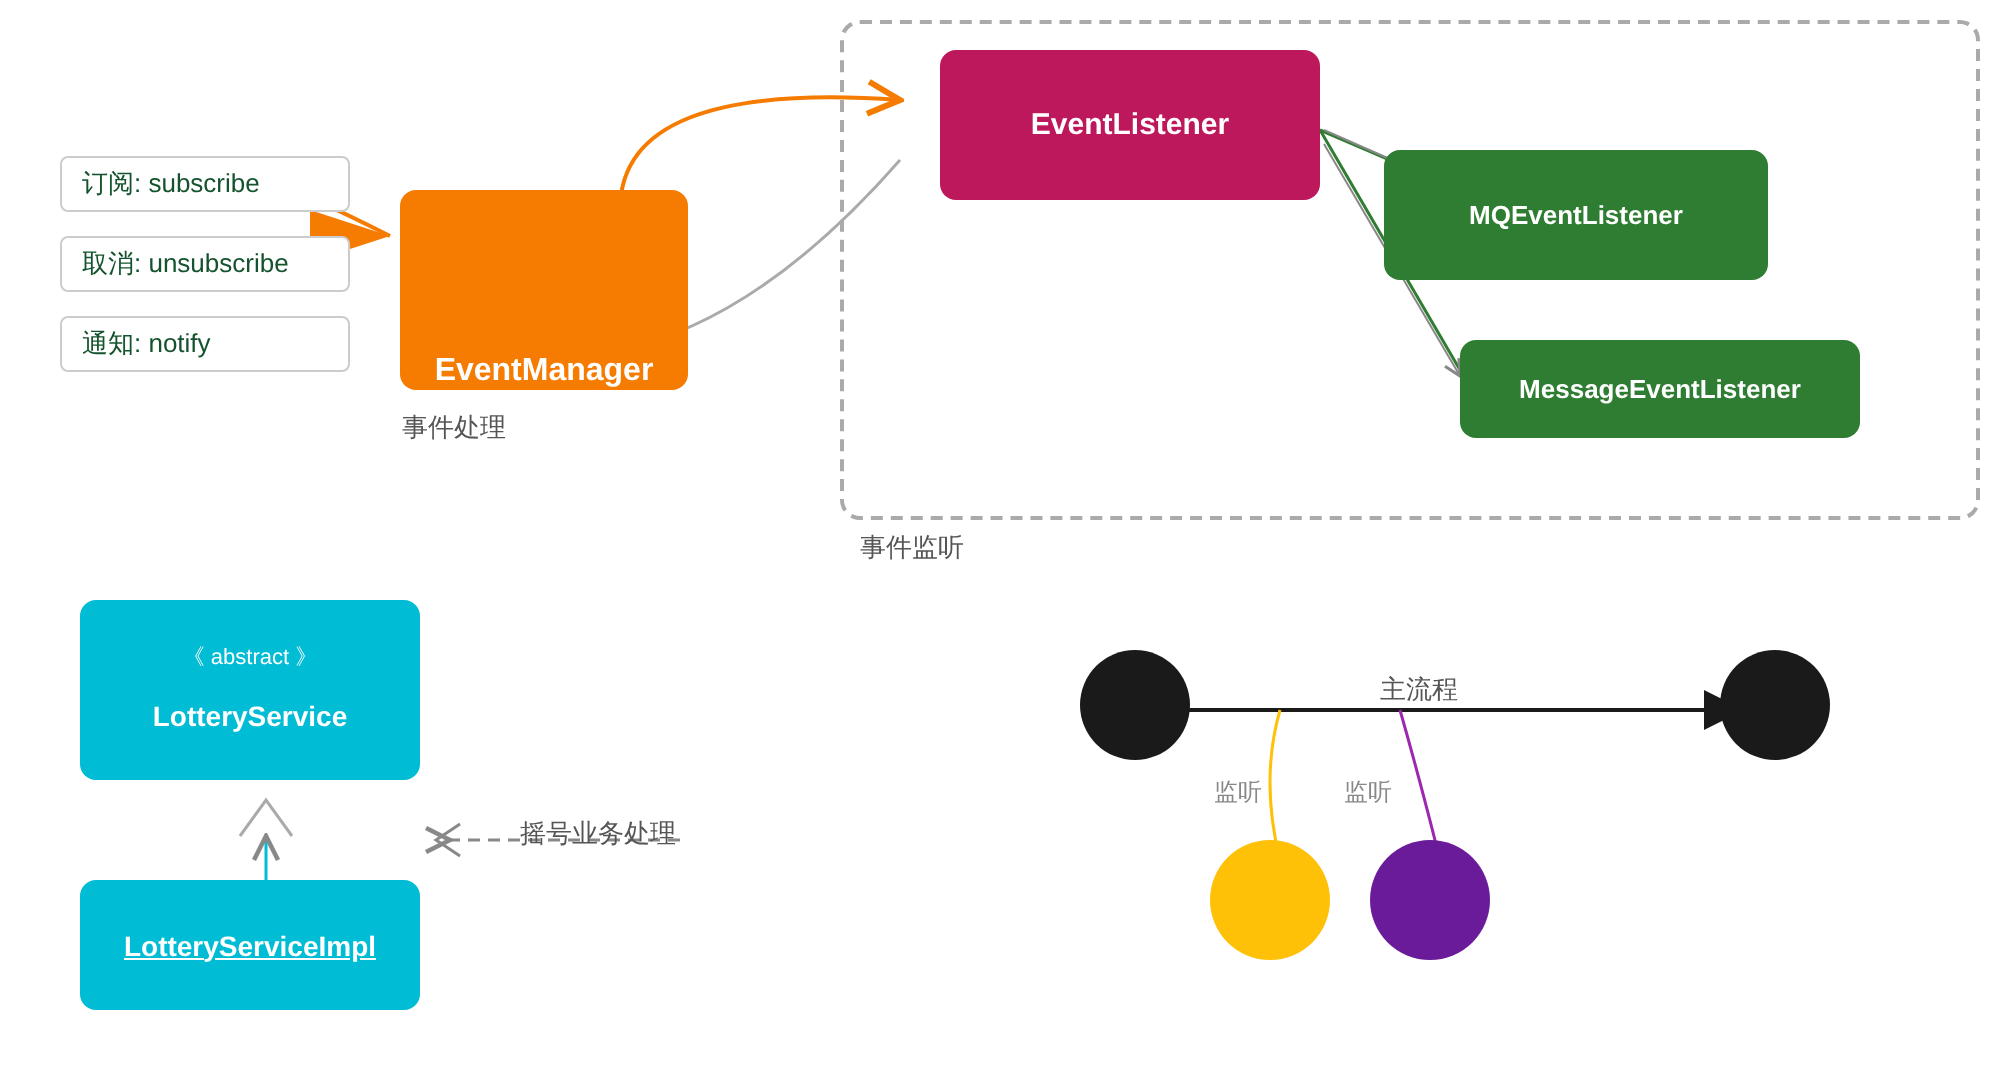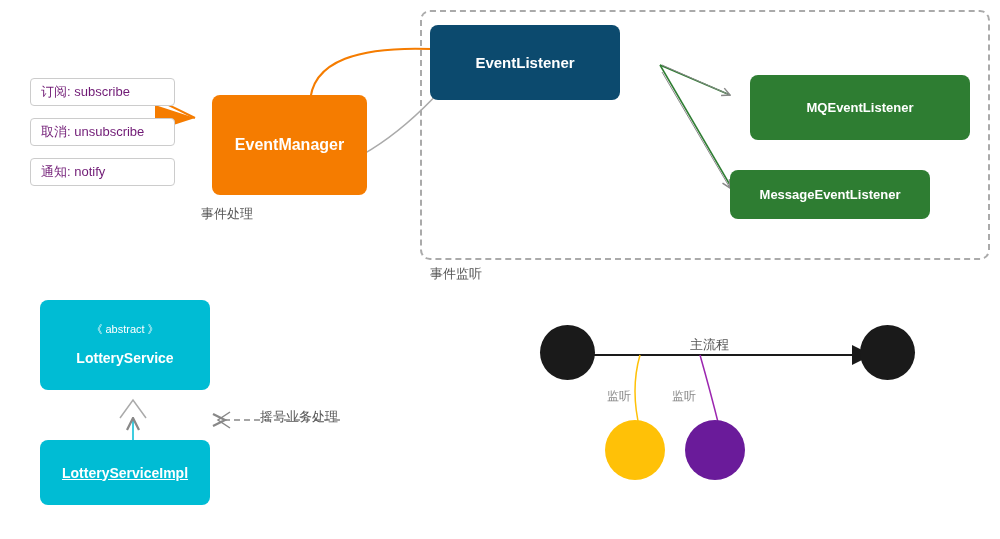--- a/index.html
+++ b/index.html
@@ -18,50 +18,51 @@
       height: 539px;
     }
 
     
     .label-box {
       position: absolute;
       border: 1px solid #ccc;
       border-radius: 4px;
       padding: 4px 10px;
       font-size: 13px;
-      color: #701a75;
+      color: #14532d;
       background: #fff;
     }
 
     
     .event-manager-box {
       position: absolute;
       background: #F57C00;
       color: white;
       font-size: 16px;
       font-weight: bold;
       border-radius: 8px;
       display: flex;
       align-items: center;
       justify-content: center;
       text-align: center;
     }
 
     
     .event-listener-box {
       position: absolute;
-      background: #0c4a6e;
+      background: #be185d;
       color: white;
       font-size: 15px;
       font-weight: bold;
       border-radius: 8px;
       display: flex;
       align-items: center;
       justify-content: center;
       text-align: right;
+      margin-left: 40px;
     }
 
     
     .dark-green-box {
       position: absolute;
       background: #2E7D32;
       color: white;
       font-size: 13px;
       font-weight: bold;
       border-radius: 8px;
@@ -206,39 +207,39 @@
   <div class="label-box" style="left:30px; top:78px; width:145px;">
     <span>订阅: subscribe</span>
   </div>
   <div class="label-box" style="left:30px; top:118px; width:145px;">
     <span>取消: unsubscribe</span>
   </div>
   <div class="label-box" style="left:30px; top:158px; width:145px;">
     <span>通知: notify</span>
   </div>
 
-  <div class="event-manager-box" style="left:212px; top:95px; width:155px; height:100px;">
+  <div class="event-manager-box" style="left:200px; top:95px; width:144px; height:100px;align-items:flex-end;">
     <span>EventManager</span>
   </div>
 
   <div class="text-label" style="left:201px; top:205px;">
     <span>事件处理</span>
   </div>
 
   <div class="event-listener-box" style="left:430px; top:25px; width:190px; height:75px;">
     <span>EventListener</span>
   </div>
 
   <div class="dashed-group" style="left:420px; top:10px; width:570px; height:250px;"></div>
 
   <div class="text-label" style="left:430px; top:265px;">
     <span>事件监听</span>
   </div>
 
-  <div class="dark-green-box" style="left:750px; top:75px; width:220px; height:65px;align-items:center;">
+  <div class="dark-green-box" style="left:692px; top:75px; width:192px; height:65px;align-items:center;">
     <span>MQEventListener</span>
   </div>
 
   <div class="dark-green-box" style="left:730px; top:170px; width:200px; height:49px;">
     <span>MessageEventListener</span>
   </div>
 
   <div class="lottery-service-box" style="left:40px; top:300px; width:170px; height:90px;">
     <span style="font-size:11px; font-weight:normal;">《 abstract 》</span>
     <span>LotteryService</span>

